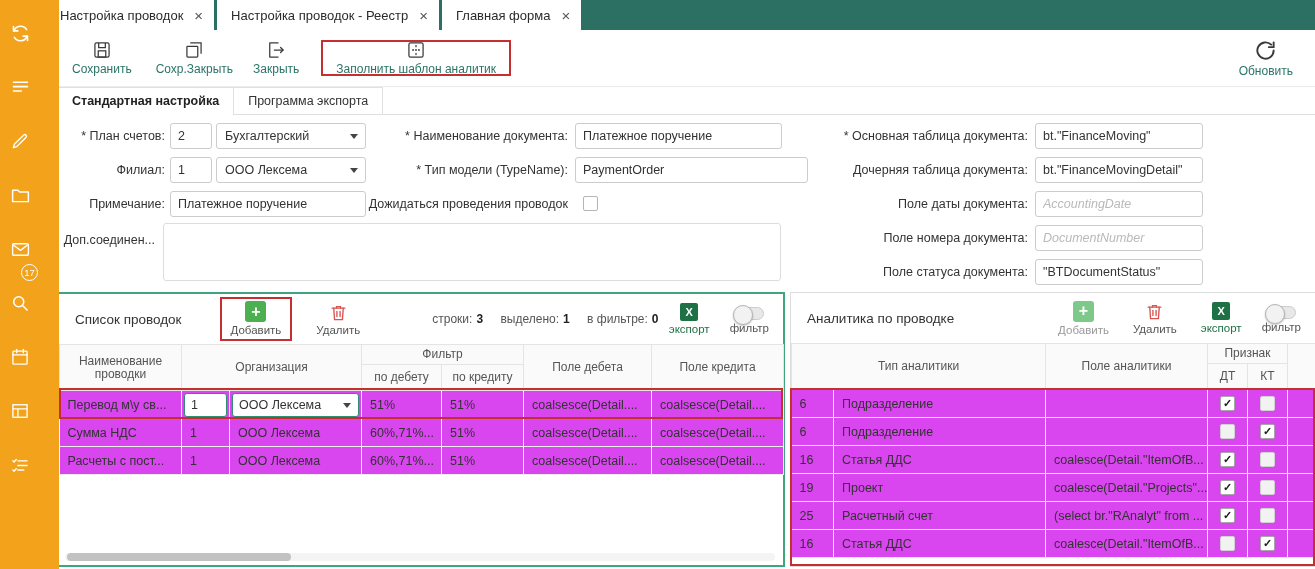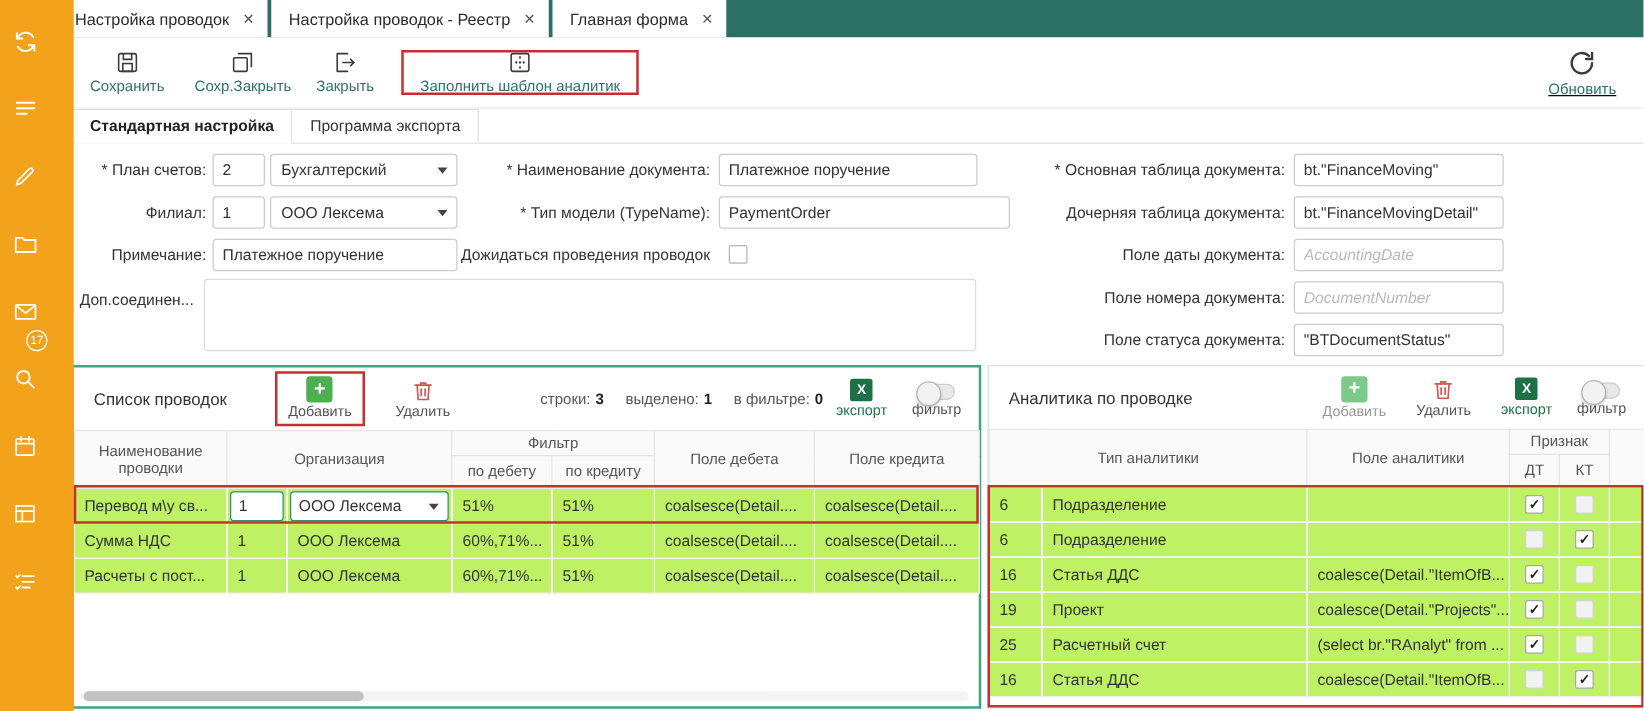--- a/index.html
+++ b/index.html
@@ -24,21 +24,21 @@
   .tab-close { color:#555; font-size:15px; line-height:1; }
 
   
   .toolbar { position:absolute; left:40px; top:30px; width:1275px; height:57px; background:#fff;
              display:flex; align-items:center; padding:0 22px 0 32px; border-bottom:1px solid #ececec; }
   .tb-btn { display:flex; flex-direction:column; align-items:center; gap:2px; cursor:pointer; }
   .tb-label { font-size:12px; color:#2A7466; white-space:nowrap; }
   .mr1{margin-right:24px} .mr2{margin-right:20px} .mr3{margin-right:22px}
   .annot-fill { border:2px solid #C62F2F; padding:3px 13px 4px; align-self:stretch;
                 display:flex; align-items:center; margin:10px 0; }
-  .tb-refresh { margin-left:auto;text-decoration:underline; }
+  .tb-refresh { margin-left:auto; }
 
   
   .subtabs { position:absolute; left:40px; top:87px; width:1275px; height:28px; display:flex;
              align-items:flex-end; padding-left:17px; border-bottom:1px solid #e0e0e0; }
   .subtab { height:27px; display:flex; align-items:center; padding:0 14px; font-size:12.5px;
             border:1px solid #e0e0e0; border-bottom:none; background:#fff; color:#333; cursor:pointer;
             position:relative; }
   .subtab.active { font-weight:bold; color:#222; }
   .subtab.active::after { content:""; position:absolute; left:0; right:0; bottom:-1px; height:1px; background:#fff; }
   .subtab+.subtab { border-left:none;justify-content:center; }
@@ -87,21 +87,21 @@
   .push { margin-left:auto; }
   .gap20 { margin-left:20px; } .gap24 { margin-left:24px; }
 
   
   table.grid { border-collapse:collapse; width:100%; table-layout:fixed; font-size:12.5px; color:#333; }
   .grid th { background:#fafafa; border:1px solid #e4e4e4; font-weight:normal; color:#555;
              font-size:12px; padding:2px 6px; text-align:center; overflow:hidden; line-height:13px; }
   .grid th.group { height:20px; }
   .grid th.sub { height:26px; white-space:normal; padding:0 10px; }
   .grid td { border-bottom:1px solid #ededed; border-right:1px solid #f3f3f3; padding:0 8px;
-             height:28px; white-space:nowrap; overflow:hidden; background:#bef264; }
+             height:28px; white-space:nowrap; overflow:hidden; background:#d946ef; }
   .grid td.ed { padding:1px 2px; }
   .cell-input { height:24px; border:1.5px solid #2F8F72; border-radius:3px; display:flex;
                 align-items:center; padding:0 6px; background:#fff; }
   .cell-select { height:24px; border:1.5px solid #2F8F72; border-radius:3px; display:flex;
                  align-items:center; padding:0 20px 0 6px; background:#fff; position:relative; cursor:pointer; }
   .cbx { width:15px; height:15px; margin:0 auto; border:1px solid #d2d2d2; background:#f2f2f2;
          border-radius:2px; display:flex; align-items:center; justify-content:center; cursor:pointer; }
   .cbx.checked { background:#fff; border-color:#a8a8a8; }
   .cbx.checked::before { content:"✓"; font-size:11px; font-weight:bold; color:#222; }
 

